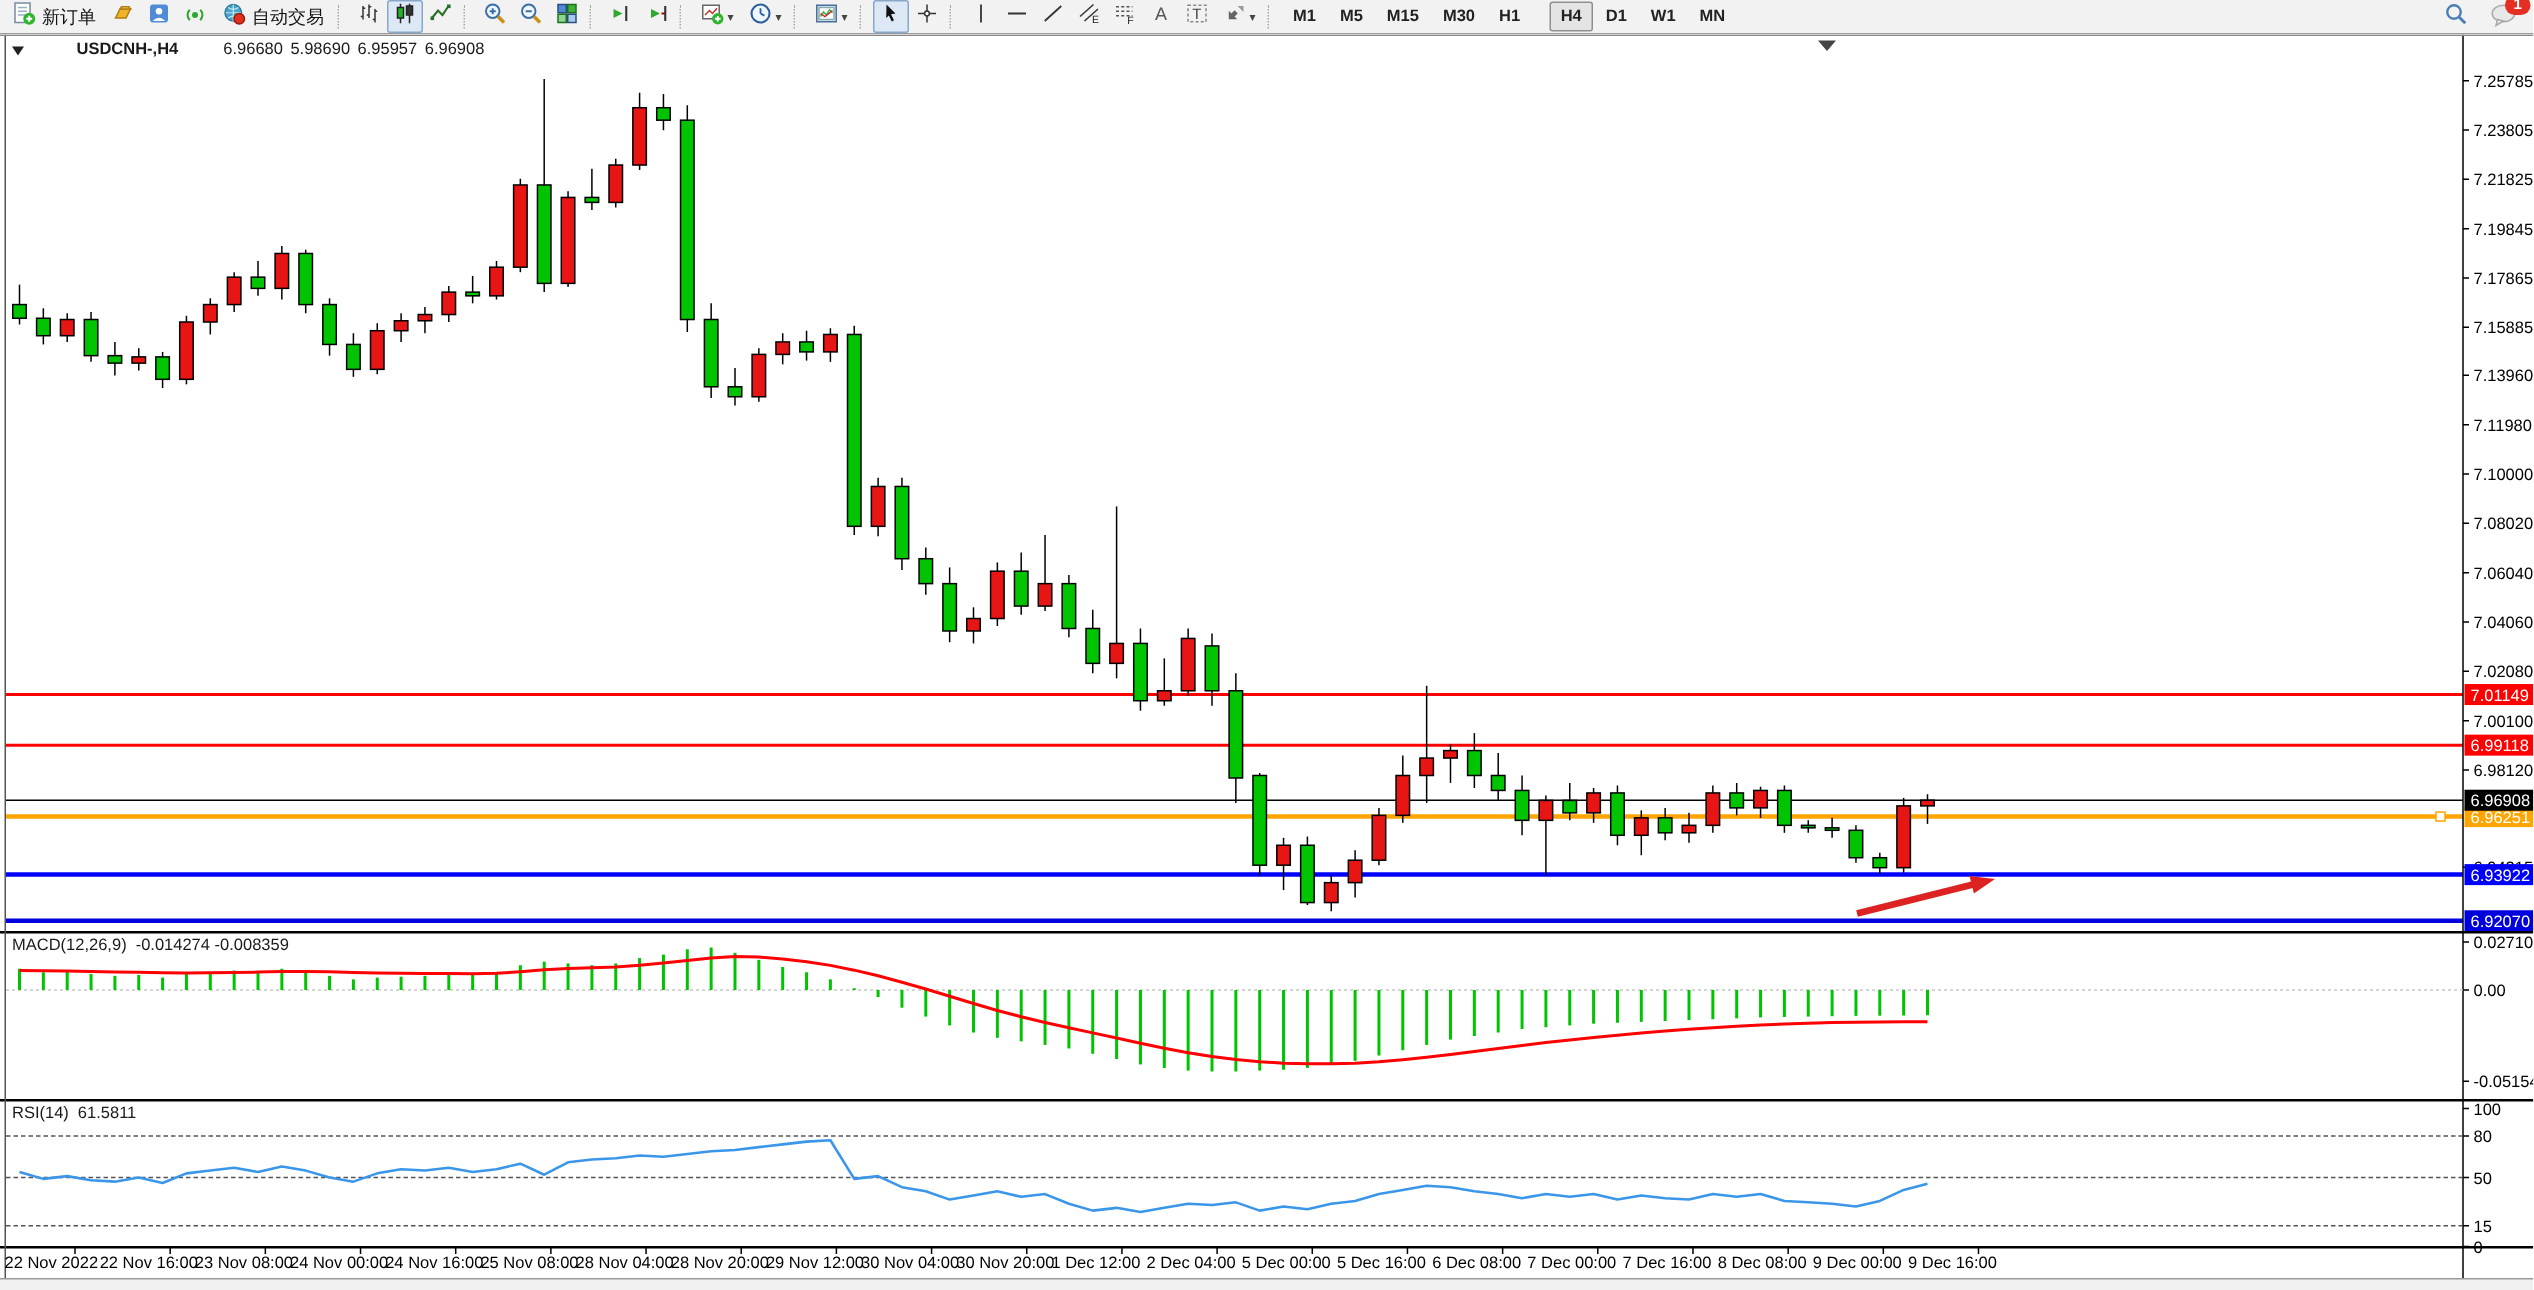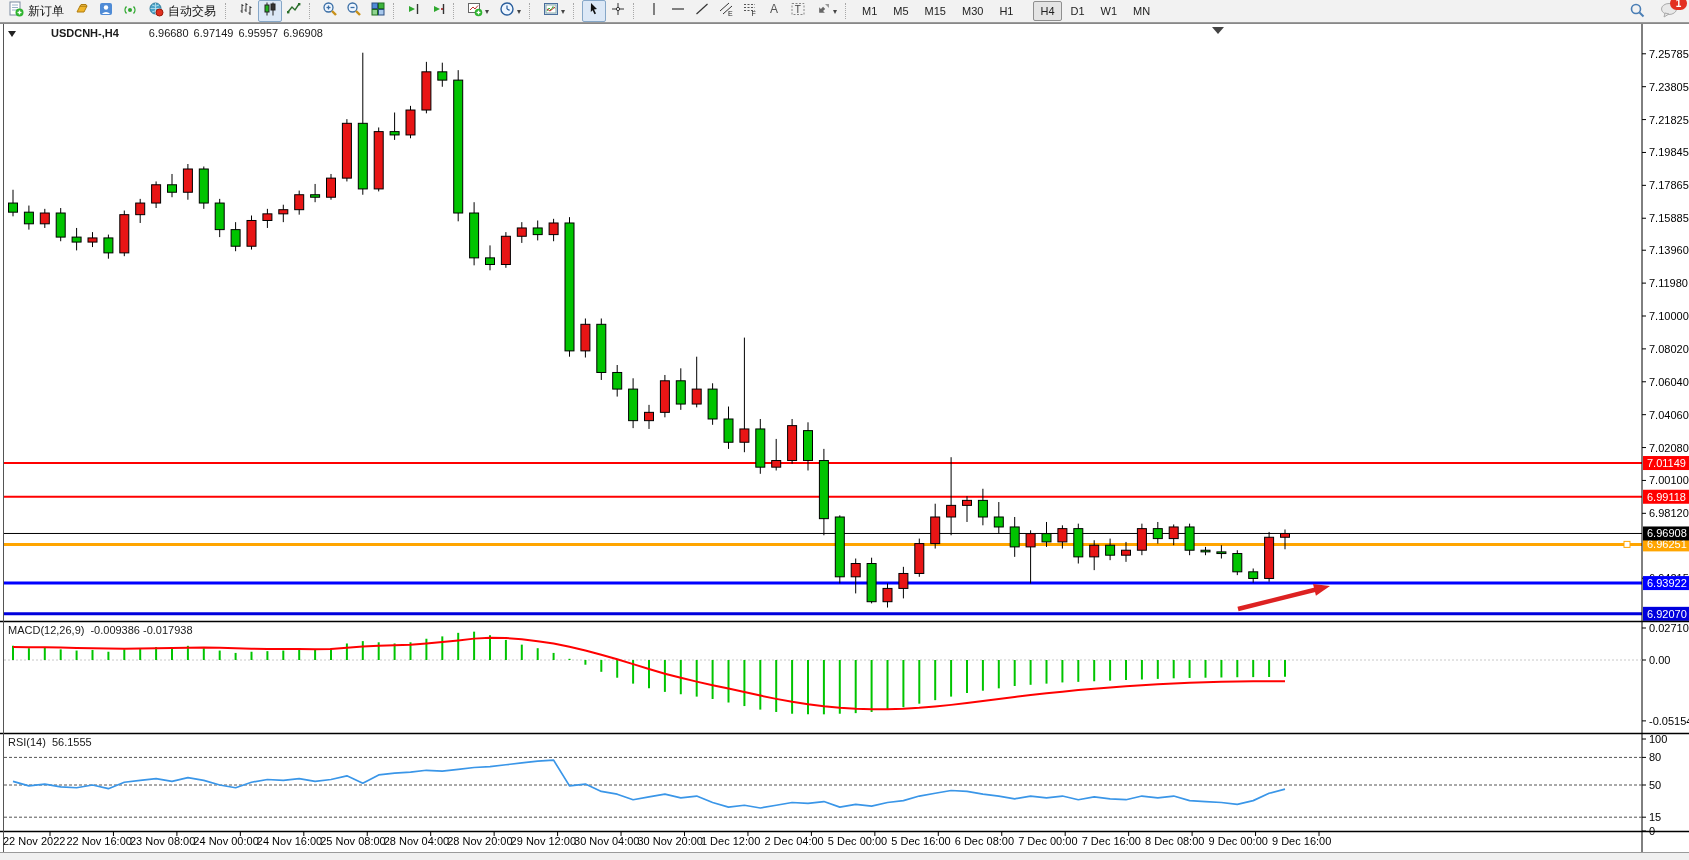--- a/index.html
+++ b/index.html
@@ -226,21 +226,21 @@
             <text x="4.8" y="11.8" font-size="10" fill="#444">T</text>
           </svg></span>
       </span>
     <span class="tbtn dd">
         <span><svg width="16" height="16">
             <path d="M3 9 L7 5 L7 7.5 L10 7.5 L10 10.5 L7 10.5 L7 13 Z" fill="#666" transform="rotate(-45 7 9)"></path>
             <polygon points="10,3 14,3 14,7" fill="#999"></polygon>
           </svg></span>
       </span>
     <span class="sep"></span>
-    <span id="tf-group" style="display:flex;align-items:center;">
+    <span id="tf-group" style="display:flex;align-items:center;font-weight:bold;">
         <span class="tf">M1</span>
         <span class="tf">M5</span>
         <span class="tf">M15</span>
         <span class="tf">M30</span>
         <span class="tf">H1</span>
         <span class="tf active">H4</span>
         <span class="tf">D1</span>
         <span class="tf">W1</span>
         <span class="tf">MN</span>
       </span>
@@ -810,27 +810,27 @@
           <polygon points="0,0 -16,6 -16,-6" fill="#dd2222" transform="translate(1330,563) rotate(-14.036243467926477)"></polygon>
         </g>
       </svg>
     <div class="overlay" id="chart-title" style="left:8px;top:4px;">
       <svg width="9" height="9">
           <polygon points="0,2 8,2 4,8" fill="#222"></polygon>
         </svg>
       <span style="font-weight:bold;padding-left:28px;">USDCNH-,H4</span>
       <span class="vals">
         <span>6.96680</span>
-        <span>6.97149</span>
+        <span>5.98690</span>
         <span>6.95957</span>
         <span>6.96908</span>
       </span>
     </div>
     <div class="overlay" style="left:8px;top:601px;">
       <span>MACD(12,26,9)</span>
-      <span>-0.009386 -0.017938</span>
+      <span>-0.014274 -0.008359</span>
     </div>
     <div class="overlay" style="left:8px;top:713px;text-align:right;">
       <span>RSI(14)</span>
-      <span>56.1555</span>
+      <span>61.5811</span>
     </div>
   </div>
 </div>
 
 </body></html>

